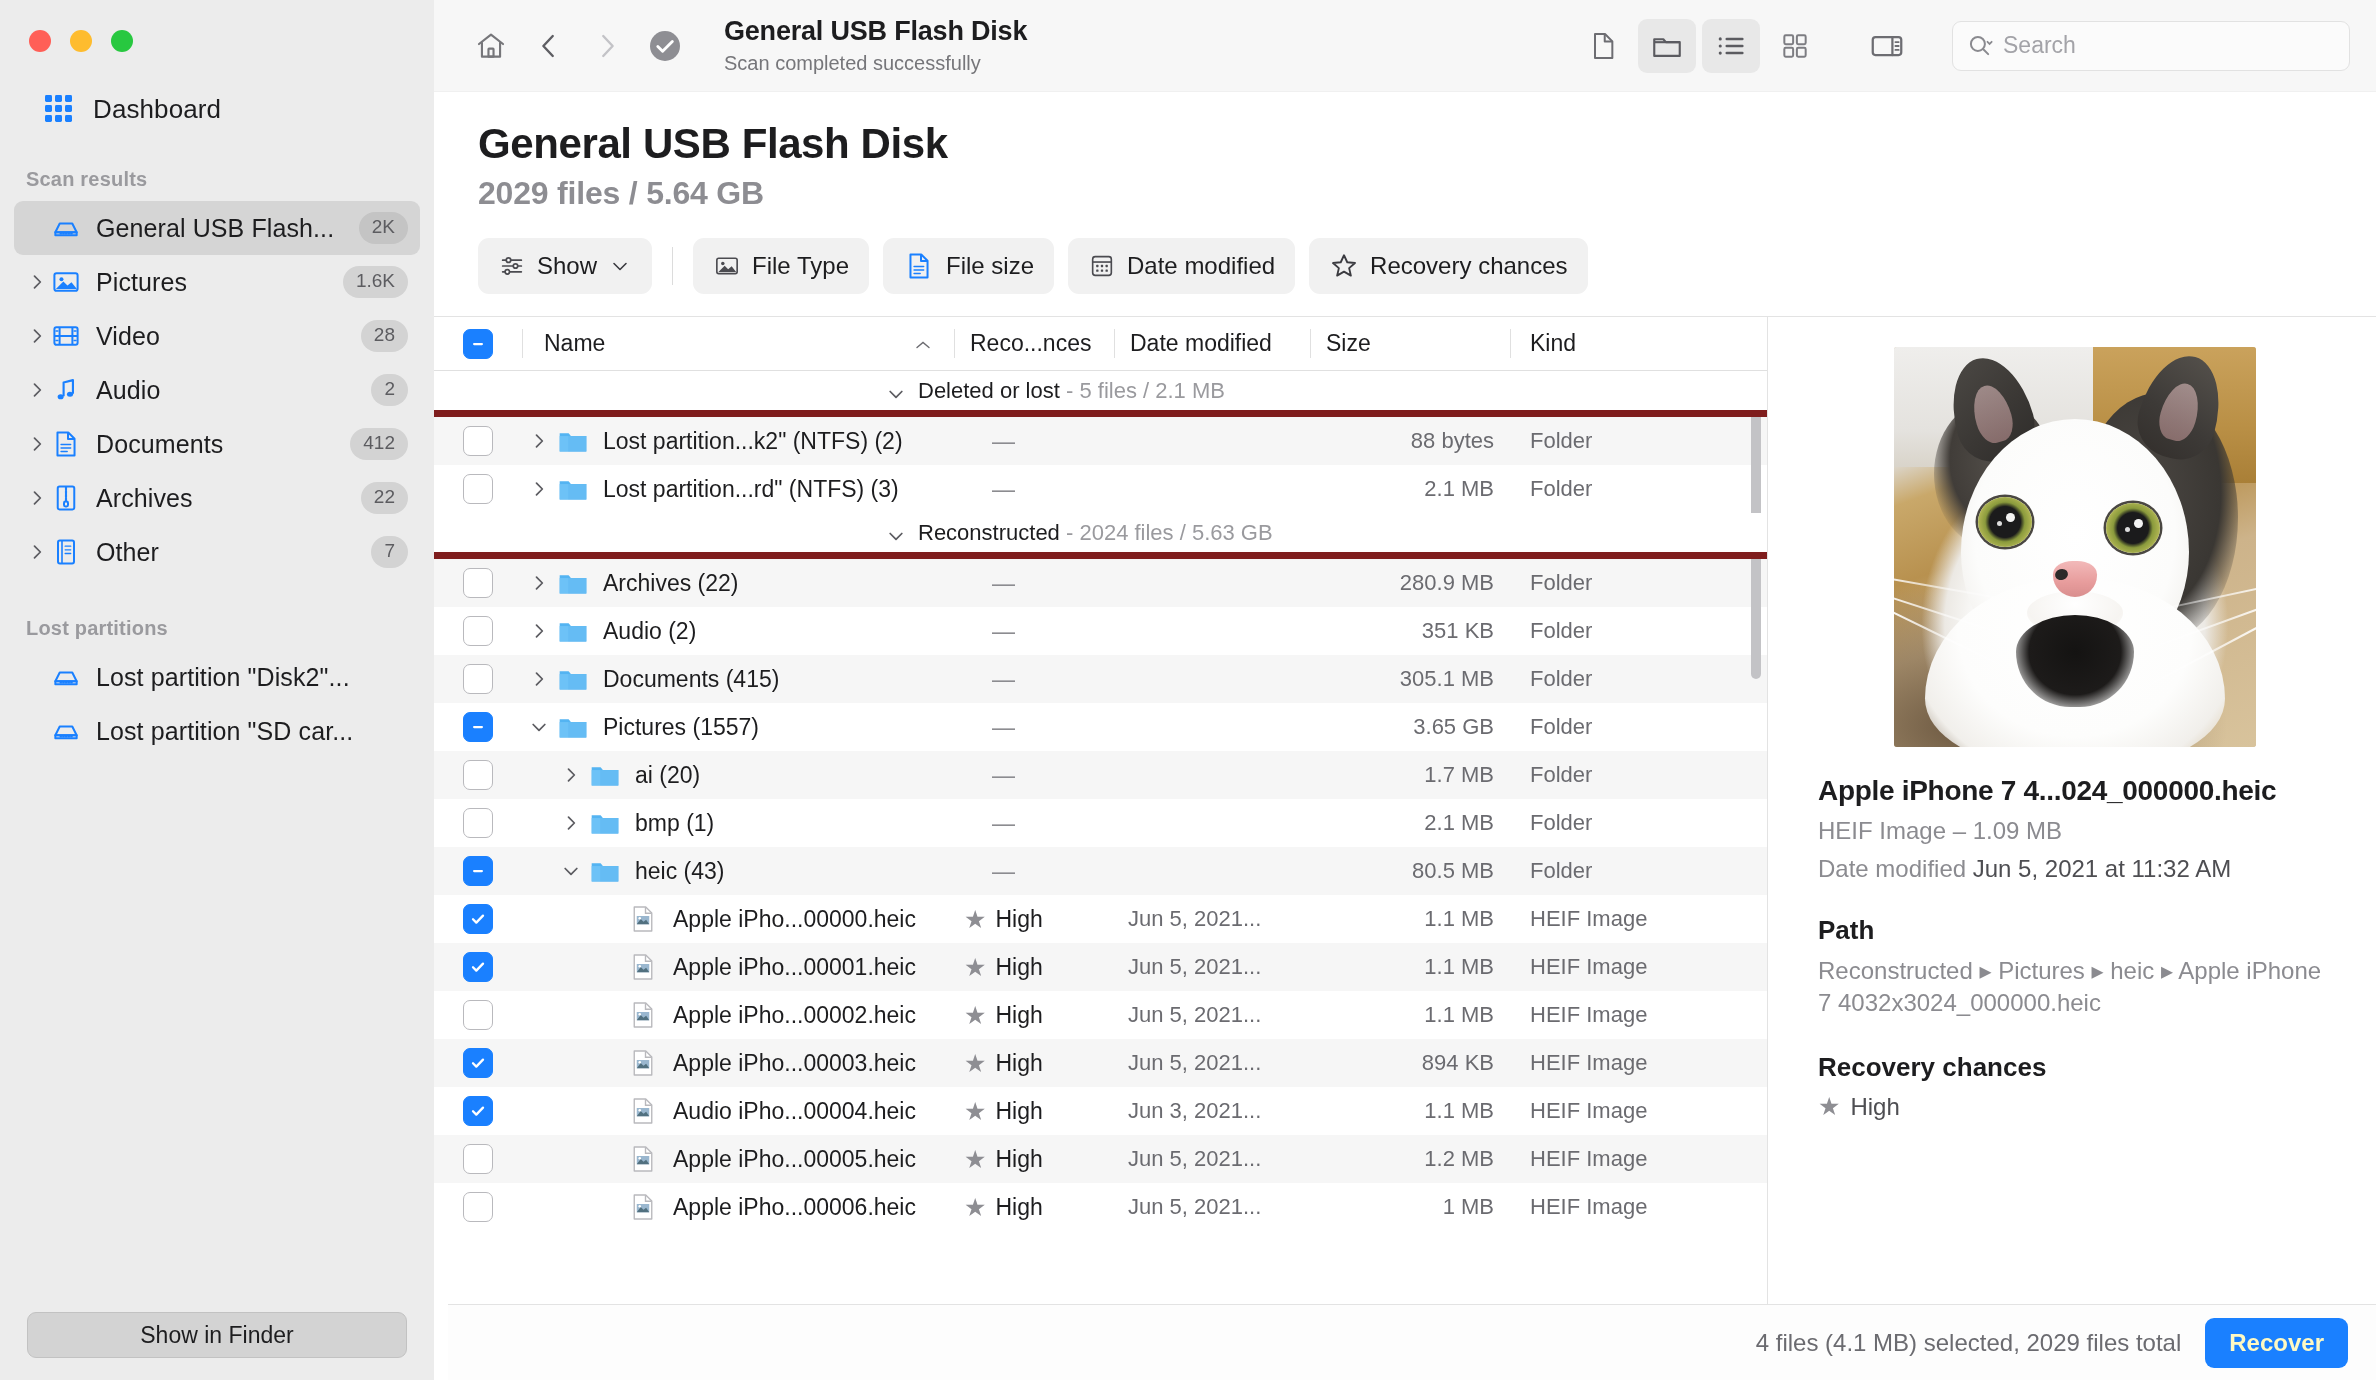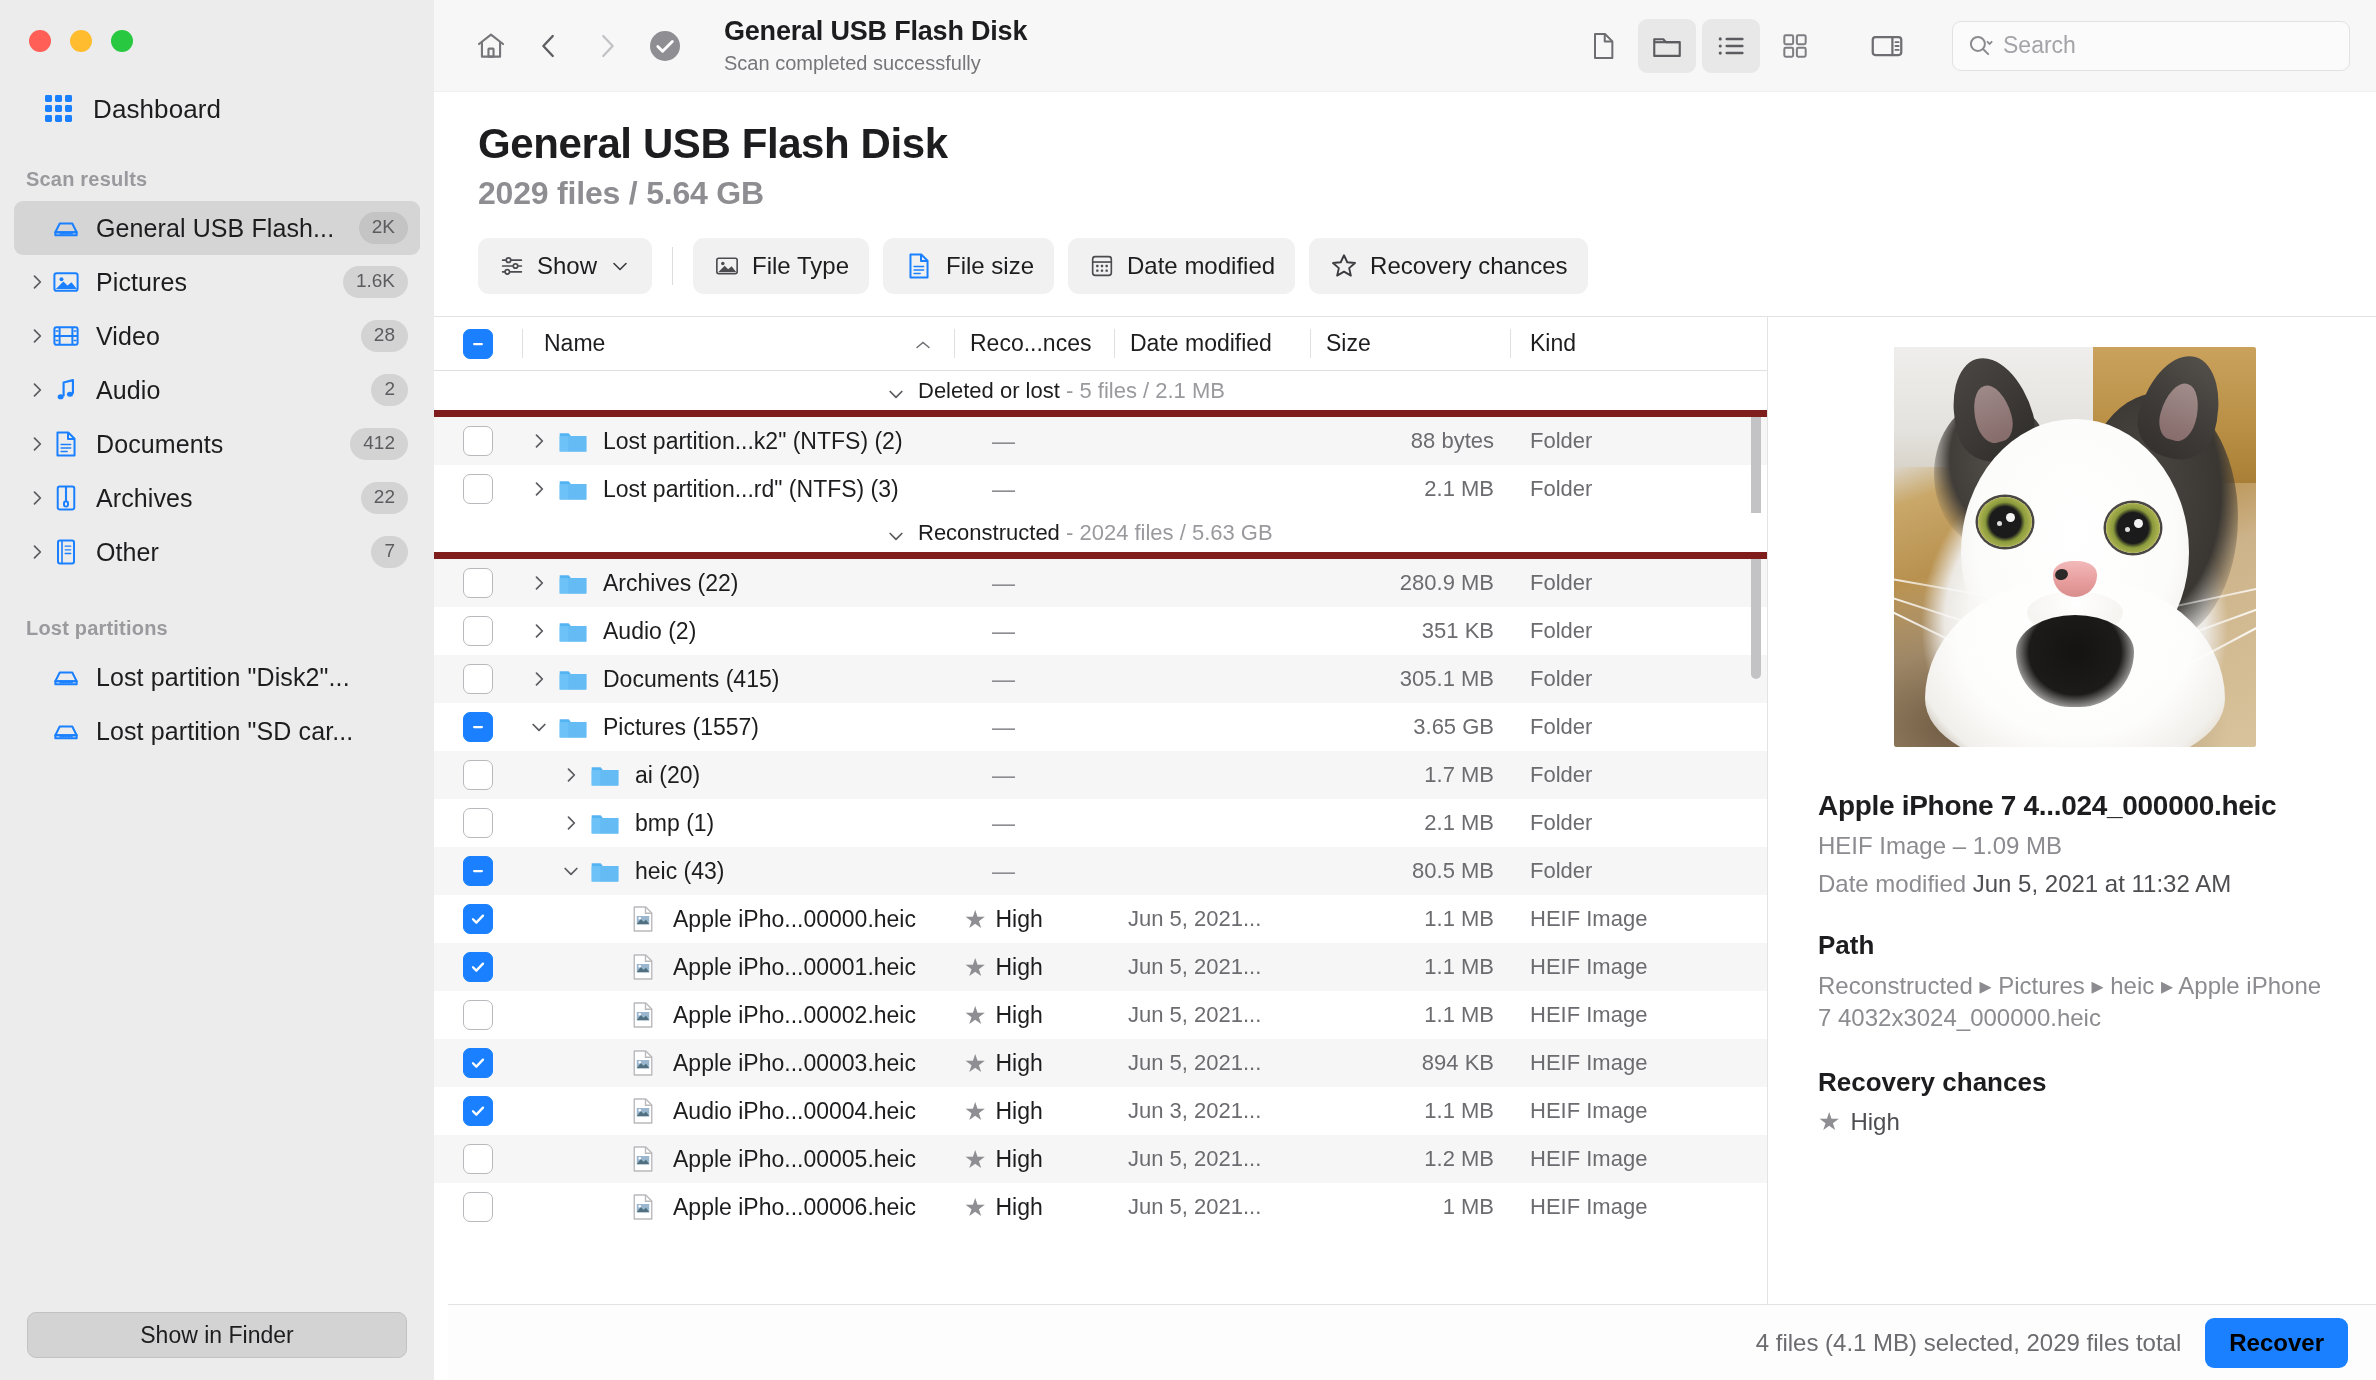--- a/index.html
+++ b/index.html
@@ -421,21 +421,21 @@
   }
   .whisker {
     position:absolute; height: 2px;
     background: linear-gradient(90deg, rgba(255,255,255,.95), rgba(255,255,255,.2));
     transform-origin: left center;
   }
   .whisker.r { background: linear-gradient(270deg, rgba(255,255,255,.95), rgba(255,255,255,.2)); transform-origin:right center;}
 
   .pv-title {
     font-size: 28px; font-weight: bold; color:#1d1d1f;
-    margin-top: 43px; letter-spacing:-0.3px;
+    margin-top: 28px; letter-spacing:-0.3px;
     white-space:nowrap; overflow:hidden; text-overflow:ellipsis;
   }
   .pv-line { font-size: 24px; color: #8b8b90; margin-top: 10px; }
   .pv-line .lbl { color:#8b8b90; }
   .pv-line .val { color:#4e4e52; }
   .pv-sec { font-size: 26px; font-weight:bold; color:#1d1d1f; margin-top: 32px; }
   .pv-path { font-size: 24px; color:#8b8b90; margin-top: 9px; line-height:1.35; word-break:break-word; }
   .pv-rec { display:flex; align-items:center; gap:10px; margin-top: 10px; }
   .pv-rec .hi { font-size:24px; color:#4e4e52; }
 
@@ -444,21 +444,21 @@
     position:absolute; left: 448px; right:0; bottom:0;
     height: 76px;
     background:#fdfdfd;
     border-top: 1px solid #e3e3e3;
     display:flex; align-items:center; justify-content:flex-end;
     padding-right: 28px;
     gap: 24px;
   }
   .status-text { font-size: 24px; color:#6b6b70; }
   .recover-btn {
-    background:#1a80ff; color:#000000;
+    background:#1a80ff; color:#fef9c3;
     font-size: 24px; font-weight:bold;
     border:none; border-radius: 9px;
     padding: 8px 24px; height: 50px;
     display:flex; align-items:center; justify-content:center;
     font-family:"Liberation Sans", sans-serif;
     text-align:right;
   }
 </style>
 </head>
 <body>

